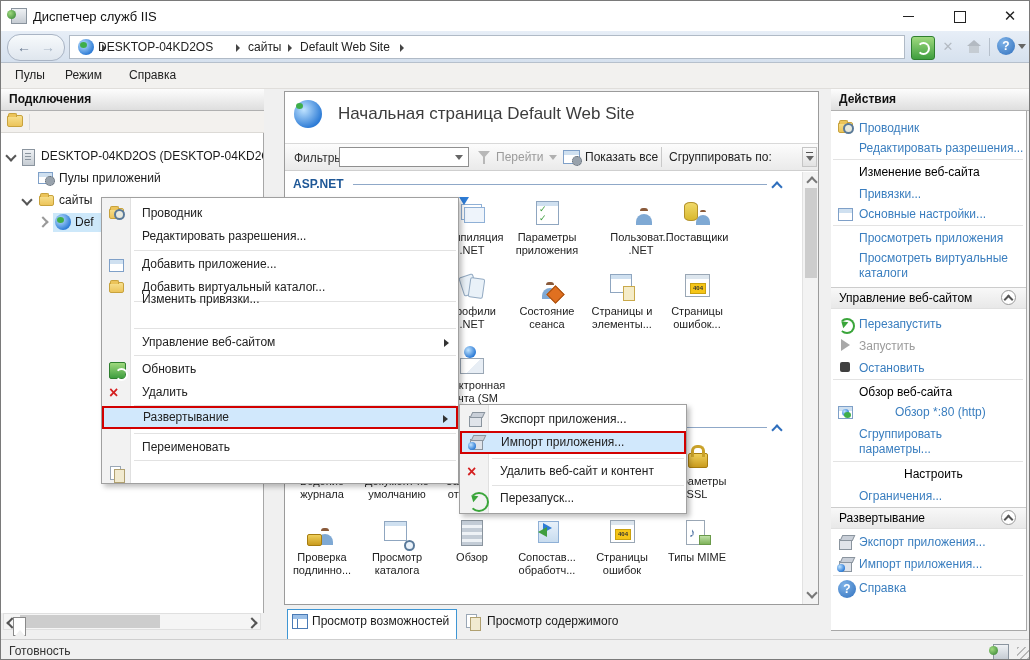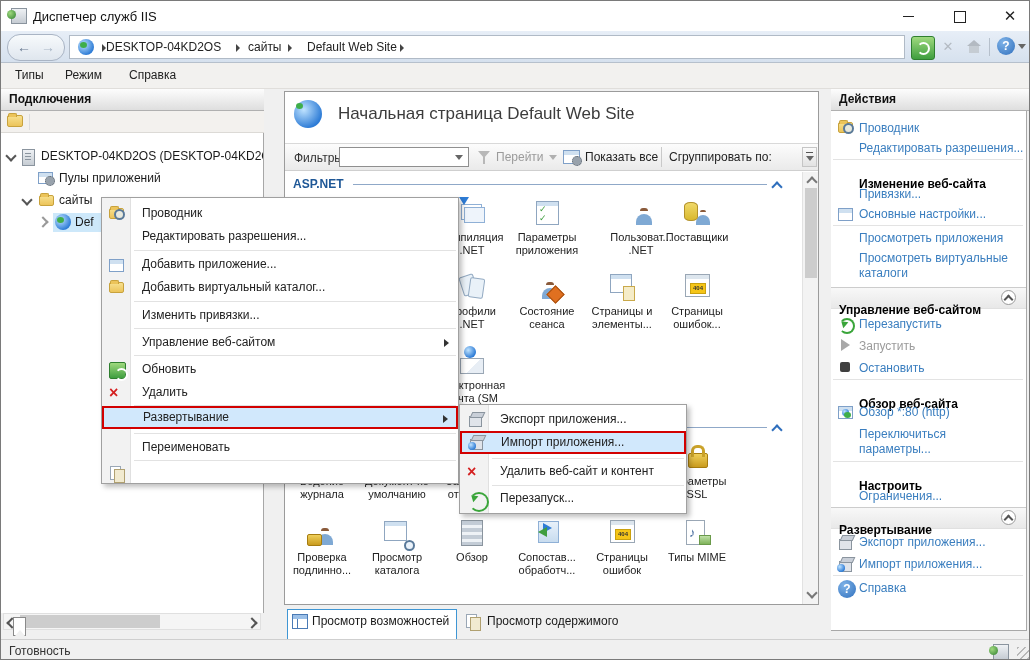--- a/index.html
+++ b/index.html
@@ -114,21 +114,21 @@
   .pages2::before{content:"";position:absolute;left:1px;top:1px;width:9px;height:12px;background:#fff;border:1px solid #9aa7b5;}
   .pages2::after{content:"";position:absolute;left:5px;top:4px;width:9px;height:12px;background:#f1ead0;border:1px solid #b0a070;}
   .housegray::before{content:"";position:absolute;left:1px;top:1px;width:0;height:0;border-left:7px solid transparent;border-right:7px solid transparent;border-bottom:6px solid #b3bac2;}
   .housegray::after{content:"";position:absolute;left:3px;top:7px;width:10px;height:7px;background:#c5ccd3;}
   .funnel{width:0;height:0;border-left:6px solid transparent;border-right:6px solid transparent;border-top:7px solid #b8b8b8;}
   .funnel::after{content:"";position:absolute;left:-1px;top:-1px;width:2px;height:7px;background:#b8b8b8;}
   .tblico{background:#fff;border:1px solid #4a7ab5;background-image:linear-gradient(#9cc0e8 0 4px,transparent 4px),linear-gradient(90deg,transparent 0 4px,#4a7ab5 4px 5px,transparent 5px);}
   
   .actpanel{left:830px;top:110px;width:196px;height:520px;background:#fff;border-right:1px solid #a8a8a8;border-bottom:1px solid #a8a8a8;box-sizing:border-box;}
   .alink{position:absolute;color:#3a7ebf;line-height:15px;}
-  .ahdr{position:absolute;font-weight:bold;color:#000;margin-top:12px;}
+  .ahdr{position:absolute;font-weight:normal;color:#000;}
   .asep{position:absolute;left:832px;width:190px;height:1px;background:#e3e3e3;}
   .aband{position:absolute;left:830px;width:195px;height:22px;background:linear-gradient(#f8f8f8,#e8e8e8);border-top:1px solid #ccc;border-bottom:1px solid #e0e0e0;box-sizing:border-box;}
   .circbtn{position:absolute;width:15px;height:15px;border:1px solid #999;border-radius:50%;background:#fff;box-sizing:border-box;}
   .circbtn .cv{position:absolute;left:3px;top:5px;width:5px;height:5px;}
   .disabled{color:#9b9b9b !important;}
   
   .cmenu{background:#fff;border:1px solid #a0a0a0;box-shadow:3px 3px 5px rgba(0,0,0,.25);box-sizing:border-box;}
   .gutter{position:absolute;left:0;top:0;bottom:0;width:28px;background:#f2f2f2;border-right:1px solid #e0e0e0;}
   .citem{position:absolute;left:1px;height:23px;line-height:23px;padding-left:39px;box-sizing:border-box;color:#222;white-space:nowrap;}
   .csep{position:absolute;left:32px;height:1px;background:#e2e2e2;}
@@ -157,38 +157,38 @@
   </div>
 
   <div class="abs addressbar">
     <div class="abs navpill">
       <span class="abs nav-arrow" style="left:9px;color:#6b7c93;">←</span>
       <span class="abs nav-arrow" style="left:33px;color:#a9b6c6;">→</span>
     </div>
     <div class="abs crumbbar">
       <span class="ico16 globe" style="left:8px;top:3px;"></span>
       <span class="abs crumb-sep" style="left:32px;top:8px;"></span>
-      <span class="abs crumb" style="left:36px;">DESKTOP-04KD2OS</span>
+      <span class="abs crumb" style="left:28px;">DESKTOP-04KD2OS</span>
       <span class="abs crumb-sep" style="left:166px;top:8px;"></span>
       <span class="abs crumb" style="left:178px;">сайты</span>
       <span class="abs crumb-sep" style="left:218px;top:8px;"></span>
-      <span class="abs crumb" style="left:237px;">Default Web Site</span>
+      <span class="abs crumb" style="left:230px;">Default Web Site</span>
       <span class="abs crumb-sep" style="left:330px;top:8px;"></span>
     </div>
     <div class="abs abtn refresh-sq" style="left:910px;"></div>
     <div class="abs abtn graybox" style="left:936px;">✕</div>
     <div class="abs abtn" style="left:962px;">
         <span class="ico16 housegray" style="left:3px;top:3px;"></span>
       </div>
     <div class="abs" style="left:988px;top:7px;width:1px;height:18px;background:#b6c0cc;"></div>
     <div class="abs" style="left:996px;top:6px;"><span class="helpcirc" style="display:inline-block;">?</span><span class="tri-d" style="margin-left:3px;vertical-align:middle;"></span></div>
   </div>
 
   <div class="abs menubar">
-    <span class="abs menuitem" style="left:14px;">Типы</span>
+    <span class="abs menuitem" style="left:14px;">Пулы</span>
     <span class="abs menuitem" style="left:64px;">Режим</span>
     <span class="abs menuitem" style="left:128px;">Справка</span>
   </div>
 
   <div class="abs panelhdr" style="left:0;top:88px;width:263px;">Подключения</div>
   <div class="abs conn-toolbar">
     <span class="ico16 folder" style="left:6px;top:4px;width:14px;height:10px;"></span>
     <span class="abs" style="left:28px;top:3px;width:1px;height:16px;background:#ddd;"></span>
   </div>
   <div class="abs treearea">
@@ -363,24 +363,24 @@
   <span class="alink" style="left:858px;top:316px;">Перезапустить</span>
   <span class="playgray abs" style="left:840px;top:338px;"></span>
   <span class="alink disabled" style="left:858px;top:338px;">Запустить</span>
   <span class="stopsq abs" style="left:839px;top:361px;"></span>
   <span class="alink" style="left:858px;top:360px;">Остановить</span>
   <span class="asep" style="top:378px;"></span>
   <span class="ahdr" style="left:858px;top:384px;">Обзор веб-сайта</span>
   <span class="ico16 winico abs" style="left:837px;top:405px;width:13px;height:11px;">
       <span class="globe" style="position:absolute;left:3px;top:2px;width:7px;height:7px;"></span>
     </span>
-  <span class="alink" style="left:858px;top:404px;">Обзор *:80 (http)</span>
-  <span class="alink" style="left:858px;top:426px;width:150px;">Переключиться параметры...</span>
+  <span class="alink" style="left:894px;top:404px;">Обзор *:80 (http)</span>
+  <span class="alink" style="left:858px;top:426px;width:150px;">Сгруппировать параметры...</span>
   <span class="asep" style="top:460px;"></span>
-  <span class="ahdr" style="left:858px;top:466px;">Настроить</span>
+  <span class="ahdr" style="left:903px;top:466px;">Настроить</span>
   <span class="alink" style="left:858px;top:488px;">Ограничения...</span>
   <div class="aband" style="top:506px;"></div>
   <span class="ahdr" style="left:838px;top:510px;">Развертывание</span>
   <span class="circbtn" style="left:1000px;top:509px;">
       <span class="cv cv-u"></span>
     </span>
   <span class="ico16 pkg abs" style="left:836px;top:533px;"></span>
   <span class="alink" style="left:858px;top:534px;">Экспорт приложения...</span>
   <span class="ico16 pkg pkg-globe abs" style="left:836px;top:555px;">
       <i></i>
@@ -415,21 +415,21 @@
     <div class="csep" style="top:52px;width:420px;max-width:322px;"></div>
     <div class="citem" style="top:55px;width:354px;">
       <span class="cicon winico" style="top:6px;width:13px;height:11px;"></span>
       <span>Добавить приложение...</span>
     </div>
     <div class="citem" style="top:78px;width:354px;">
       <span class="cicon folder" style="top:6px;width:13px;height:9px;"></span>
       <span>Добавить виртуальный каталог...</span>
     </div>
     <div class="csep" style="top:103px;width:322px;"></div>
-    <div class="citem" style="top:106px;width:390px;"><span>Изменить привязки...</span></div>
+    <div class="citem" style="top:90px;width:390px;"><span>Изменить привязки...</span></div>
     <div class="csep" style="top:130px;width:322px;"></div>
     <div class="citem" style="top:133px;width:354px;">
       <span>Управление веб-сайтом</span>
       <span class="carrow tri-r"></span>
     </div>
     <div class="csep" style="top:157px;width:322px;"></div>
     <div class="citem" style="top:160px;width:354px;">
       <span class="cicon refresh-sq" style="top:4px;width:15px;height:15px;border-radius:2px;"></span>
       <span>Обновить</span>
     </div>

